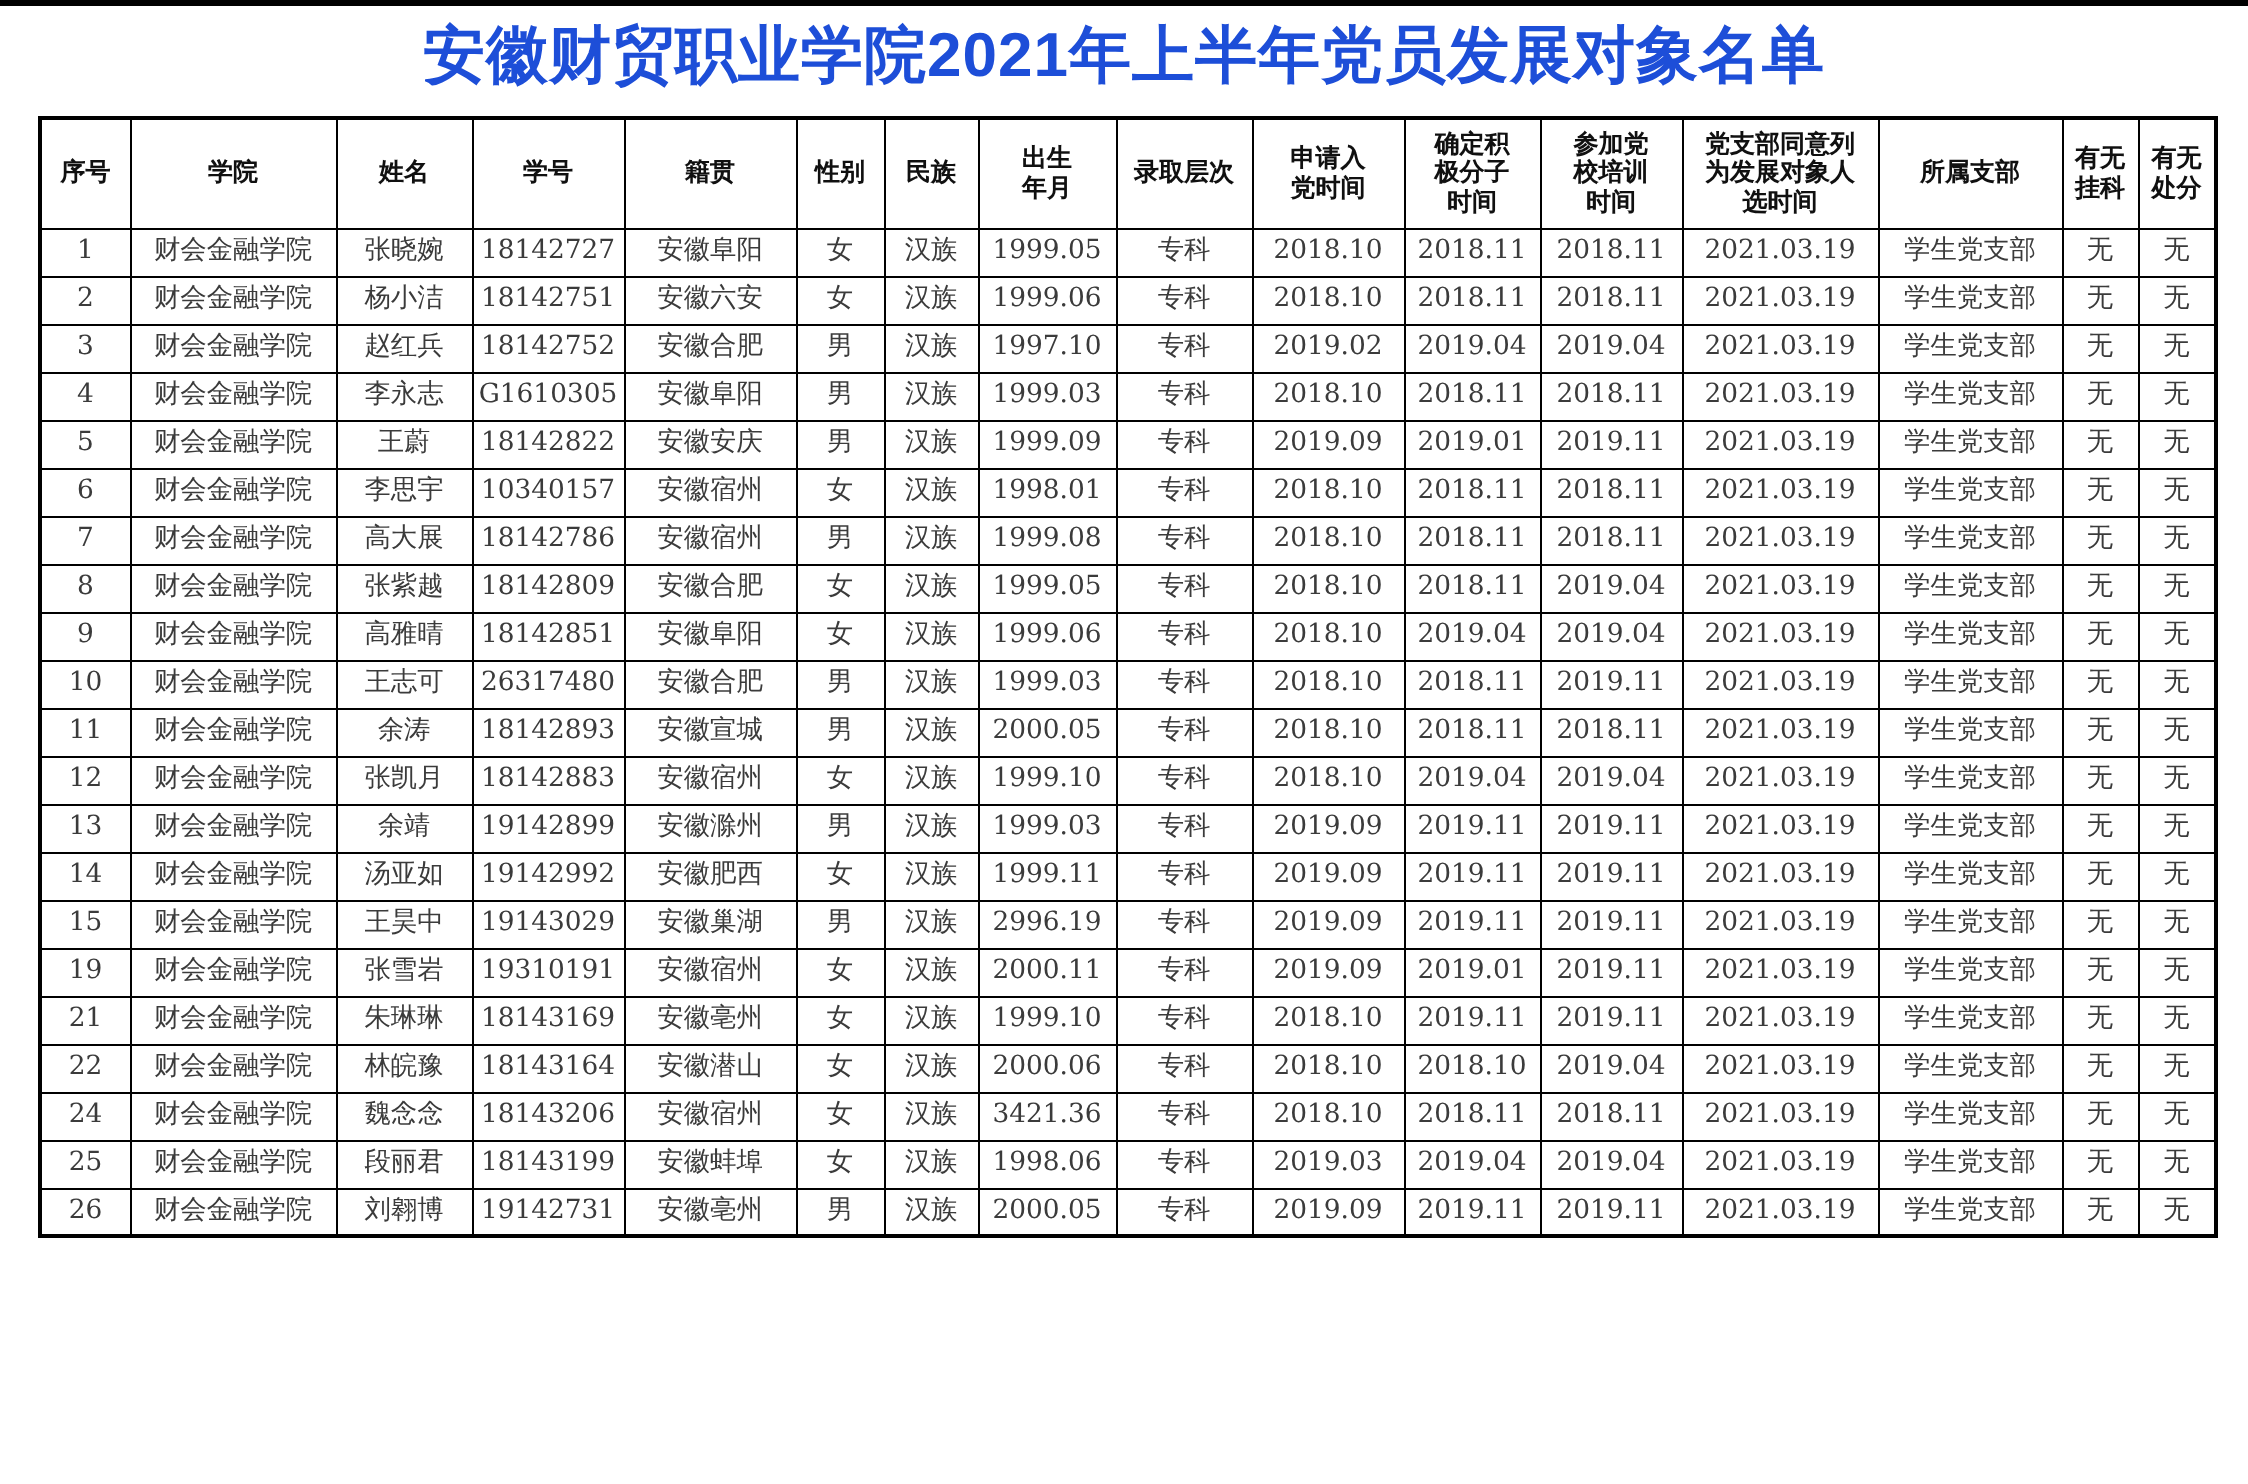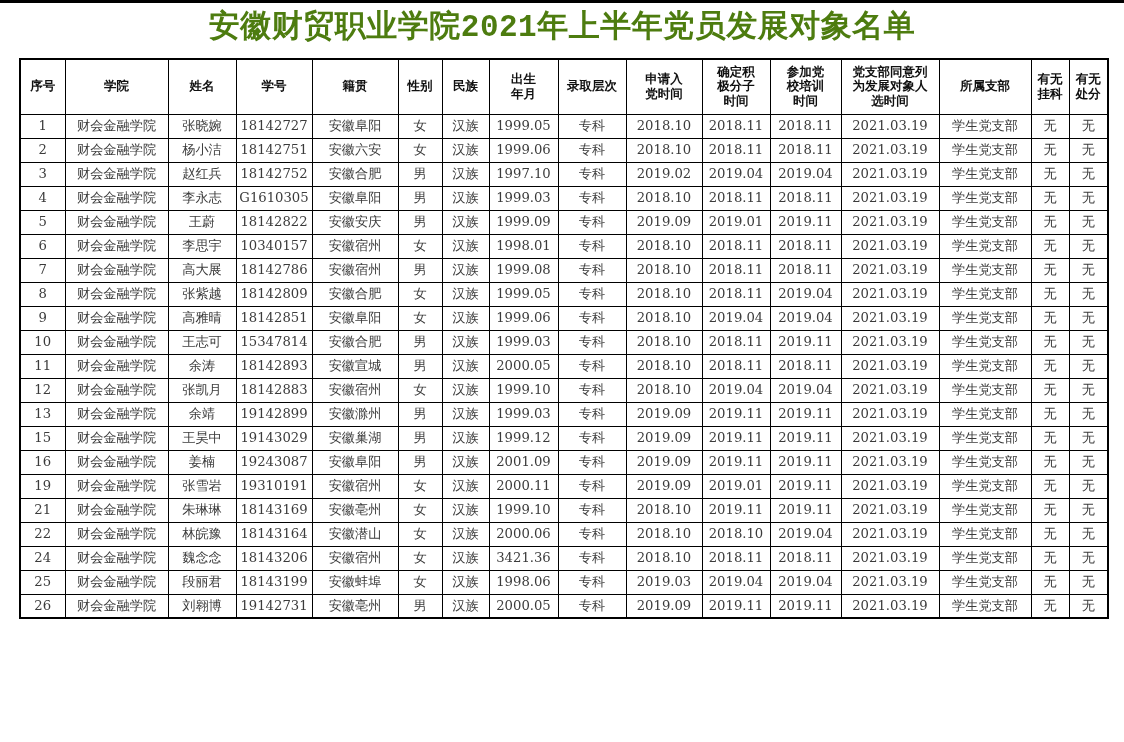--- a/index.html
+++ b/index.html
@@ -9,25 +9,25 @@
     overflow: hidden;
     font-family: "DejaVu Serif", "Liberation Serif", serif;
   }
   .top-rule {
     width: 1124px; height: 3px;
     background: #000000;
   }
   .page-title {
     margin-top: 5px;
     text-align: center;
-    font-family: Liberation Mono, monospace;
+    font-family: Liberation Sans, sans-serif;
     font-weight: 700;
     font-size: 31px;
     line-height: 40px;
-    color: #4d7c0f;
+    color: #1d4ed8;
     letter-spacing: 0.5px;
   }
   table.roster {
     margin: 10px 0 0 19px;
     width: 1088px;
     border-collapse: collapse;
     table-layout: fixed;
   }
   table.roster, table.roster th, table.roster td {
     border: 1.6px solid #000000;
@@ -274,21 +274,21 @@
         <td>2019.04</td>
         <td>2021.03.19</td>
         <td>学生党支部</td>
         <td>无</td>
         <td>无</td>
       </tr>
       <tr>
         <td>10</td>
         <td>财会金融学院</td>
         <td>王志可</td>
-        <td>15347814</td>
+        <td>26317480</td>
         <td>安徽合肥</td>
         <td>男</td>
         <td>汉族</td>
         <td>1999.03</td>
         <td>专科</td>
         <td>2018.10</td>
         <td>2018.11</td>
         <td>2019.11</td>
         <td>2021.03.19</td>
         <td>学生党支部</td>
@@ -343,46 +343,46 @@
         <td>专科</td>
         <td>2019.09</td>
         <td>2019.11</td>
         <td>2019.11</td>
         <td>2021.03.19</td>
         <td>学生党支部</td>
         <td>无</td>
         <td>无</td>
       </tr>
       <tr>
+        <td>14</td>
+        <td>财会金融学院</td>
+        <td>汤亚如</td>
+        <td>19142992</td>
+        <td>安徽肥西</td>
+        <td>女</td>
+        <td>汉族</td>
+        <td>1999.11</td>
+        <td>专科</td>
+        <td>2019.09</td>
+        <td>2019.11</td>
+        <td>2019.11</td>
+        <td>2021.03.19</td>
+        <td>学生党支部</td>
+        <td>无</td>
+        <td>无</td>
+      </tr>
+      <tr>
         <td>15</td>
         <td>财会金融学院</td>
         <td>王昊中</td>
         <td>19143029</td>
         <td>安徽巢湖</td>
         <td>男</td>
         <td>汉族</td>
-        <td>1999.12</td>
-        <td>专科</td>
-        <td>2019.09</td>
-        <td>2019.11</td>
-        <td>2019.11</td>
-        <td>2021.03.19</td>
-        <td>学生党支部</td>
-        <td>无</td>
-        <td>无</td>
-      </tr>
-      <tr>
-        <td>16</td>
-        <td>财会金融学院</td>
-        <td>姜楠</td>
-        <td>19243087</td>
-        <td>安徽阜阳</td>
-        <td>男</td>
-        <td>汉族</td>
-        <td>2001.09</td>
+        <td>2996.19</td>
         <td>专科</td>
         <td>2019.09</td>
         <td>2019.11</td>
         <td>2019.11</td>
         <td>2021.03.19</td>
         <td>学生党支部</td>
         <td>无</td>
         <td>无</td>
       </tr>
       <tr>

